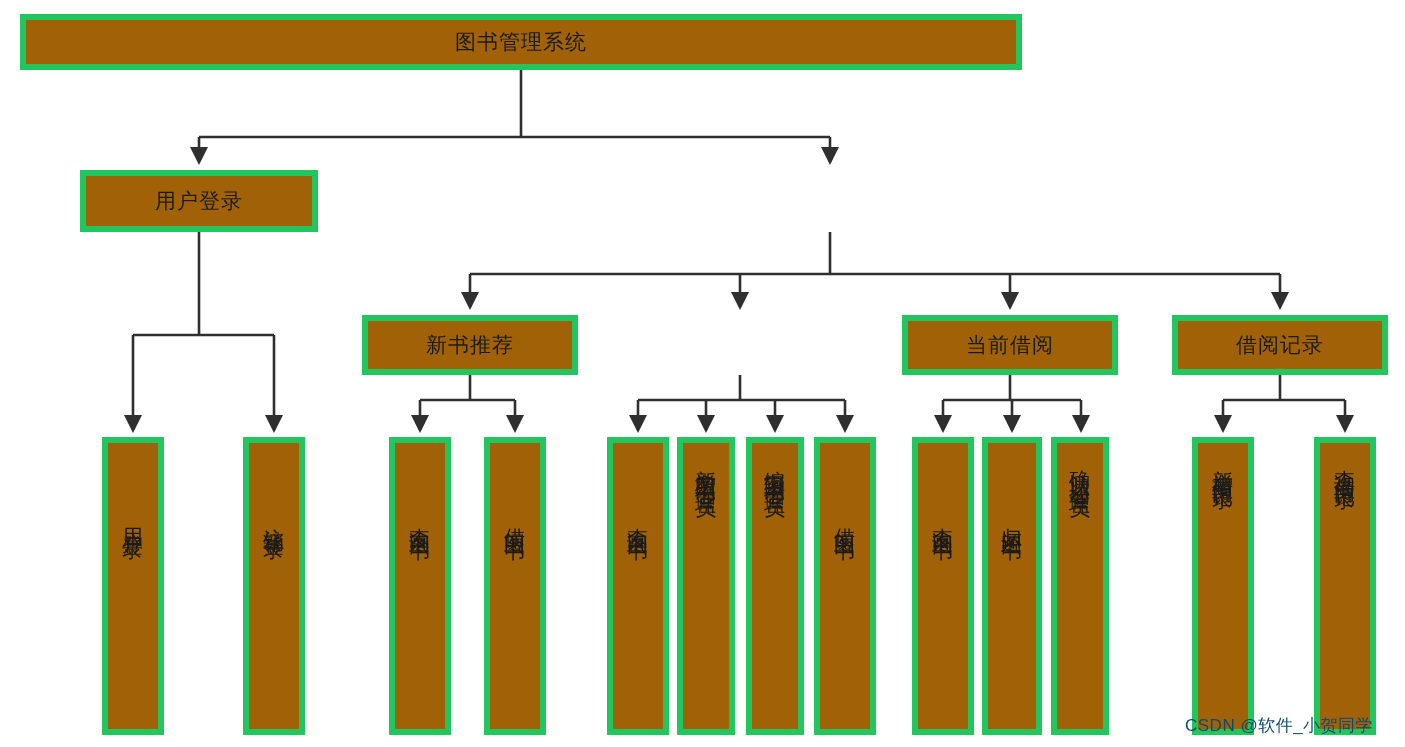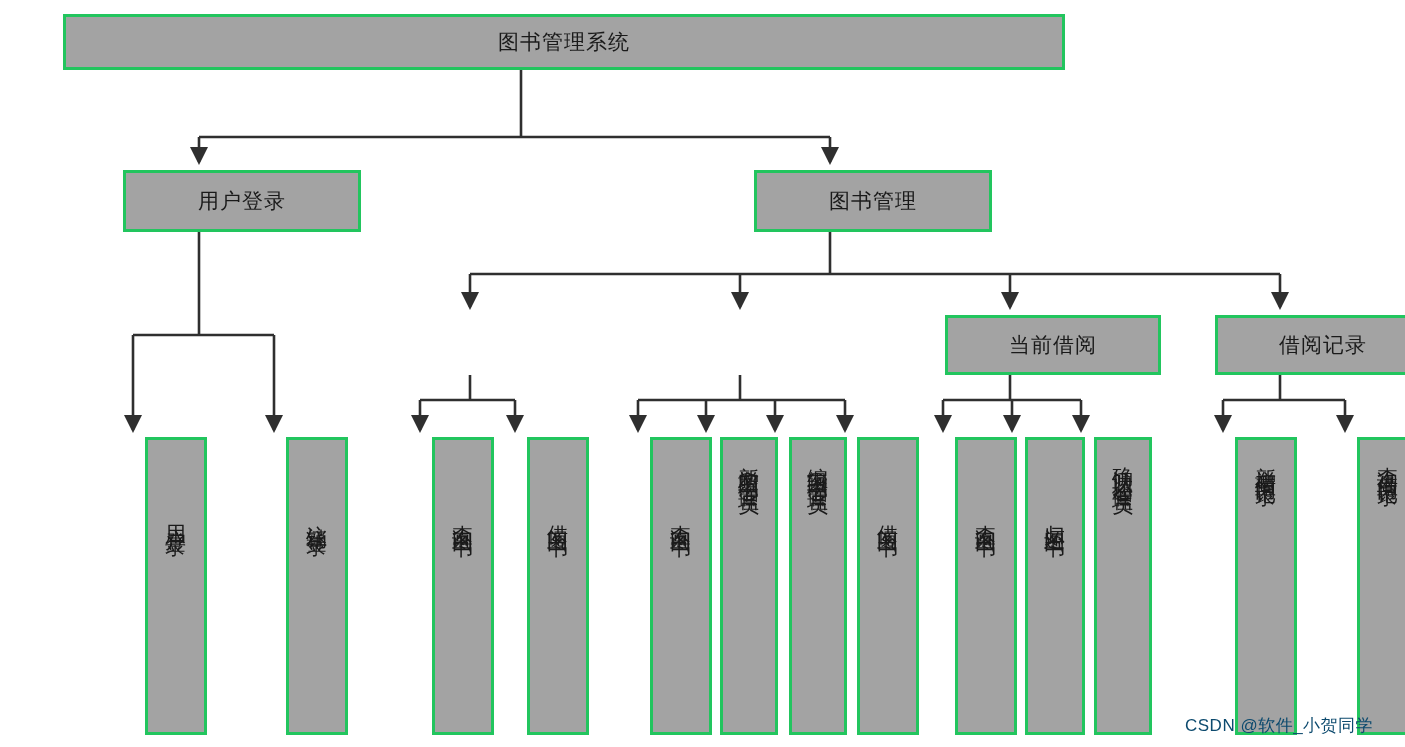--- a/index.html
+++ b/index.html
@@ -21,27 +21,26 @@
     position: absolute;
     left: 0;
     top: 0;
     width: 1405px;
     height: 747px;
     pointer-events: none;
   }
   .node {
     position: absolute;
     box-sizing: border-box;
-    background: #a3a3a3;
-    border: 3px solid #22c55e;
+    background: #a16207;
+    border: 6px solid #22c55e;
     display: flex;
     align-items: center;
     justify-content: center;
     color: #1a1a1a;
-    margin-left: 43px;
   }
   .node.h {
     font-size: 21px;
     letter-spacing: 1px;
   }
   .node.v {
     font-size: 21px;
     align-items: flex-start;
     justify-content: center;
     padding-top: 6px;
@@ -124,24 +123,24 @@
     </g>
   </svg>
 
   <div class="node h" style="left:20px; top:14px; width:1002px; height:56px;">
     <span>图书管理系统</span>
   </div>
 
   <div class="node h" style="left:80px; top:170px; width:238px; height:62px;">
     <span>用户登录</span>
   </div>
-  <div class="node h" style="left:711px; top:170px; width:238px; height:62px;">
-    <span>图书管理</span>
+
+  <div class="node h" style="left:362px; top:315px; width:216px; height:60px;">
+    <span>新书推荐</span>
   </div>
-
   <div class="node h" style="left:902px; top:315px; width:216px; height:60px;">
     <span>当前借阅</span>
   </div>
   <div class="node h" style="left:1172px; top:315px; width:216px; height:60px;">
     <span>借阅记录</span>
   </div>
 
   <div class="node v mid" style="left:102px; top:437px; width:62px; height:298px;">
     <span class="vlabel">用户登录</span>
   </div>

